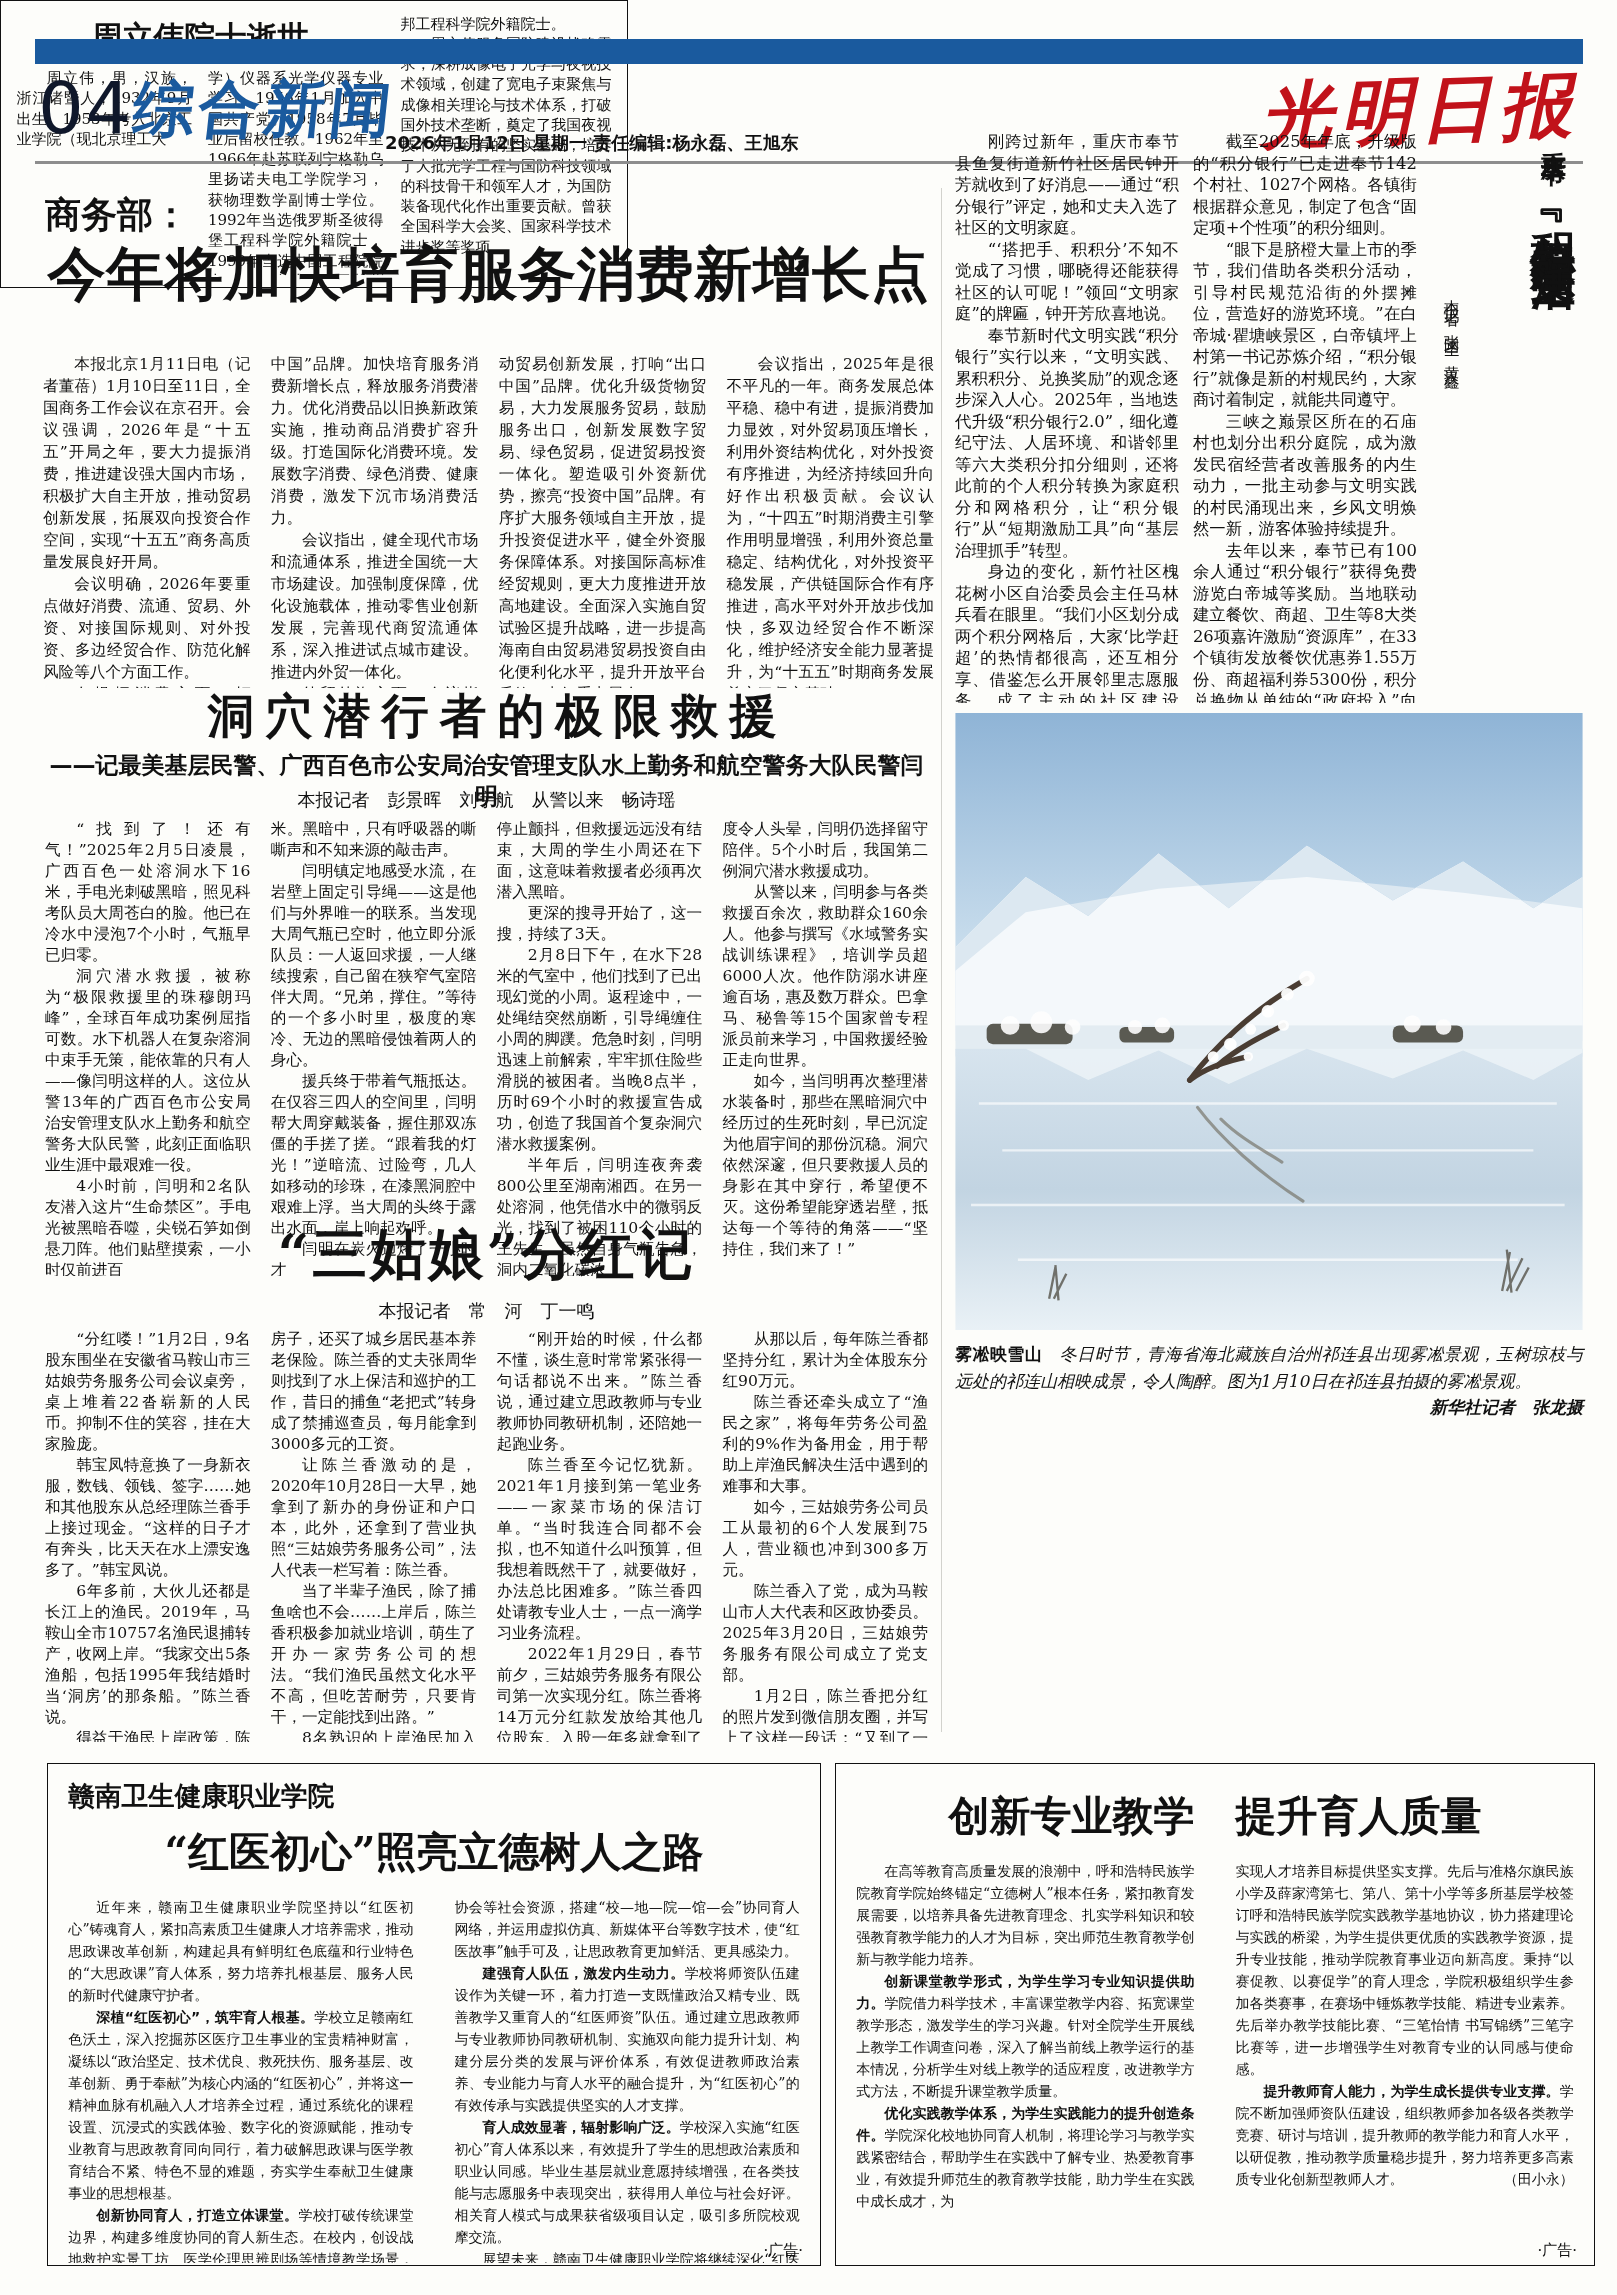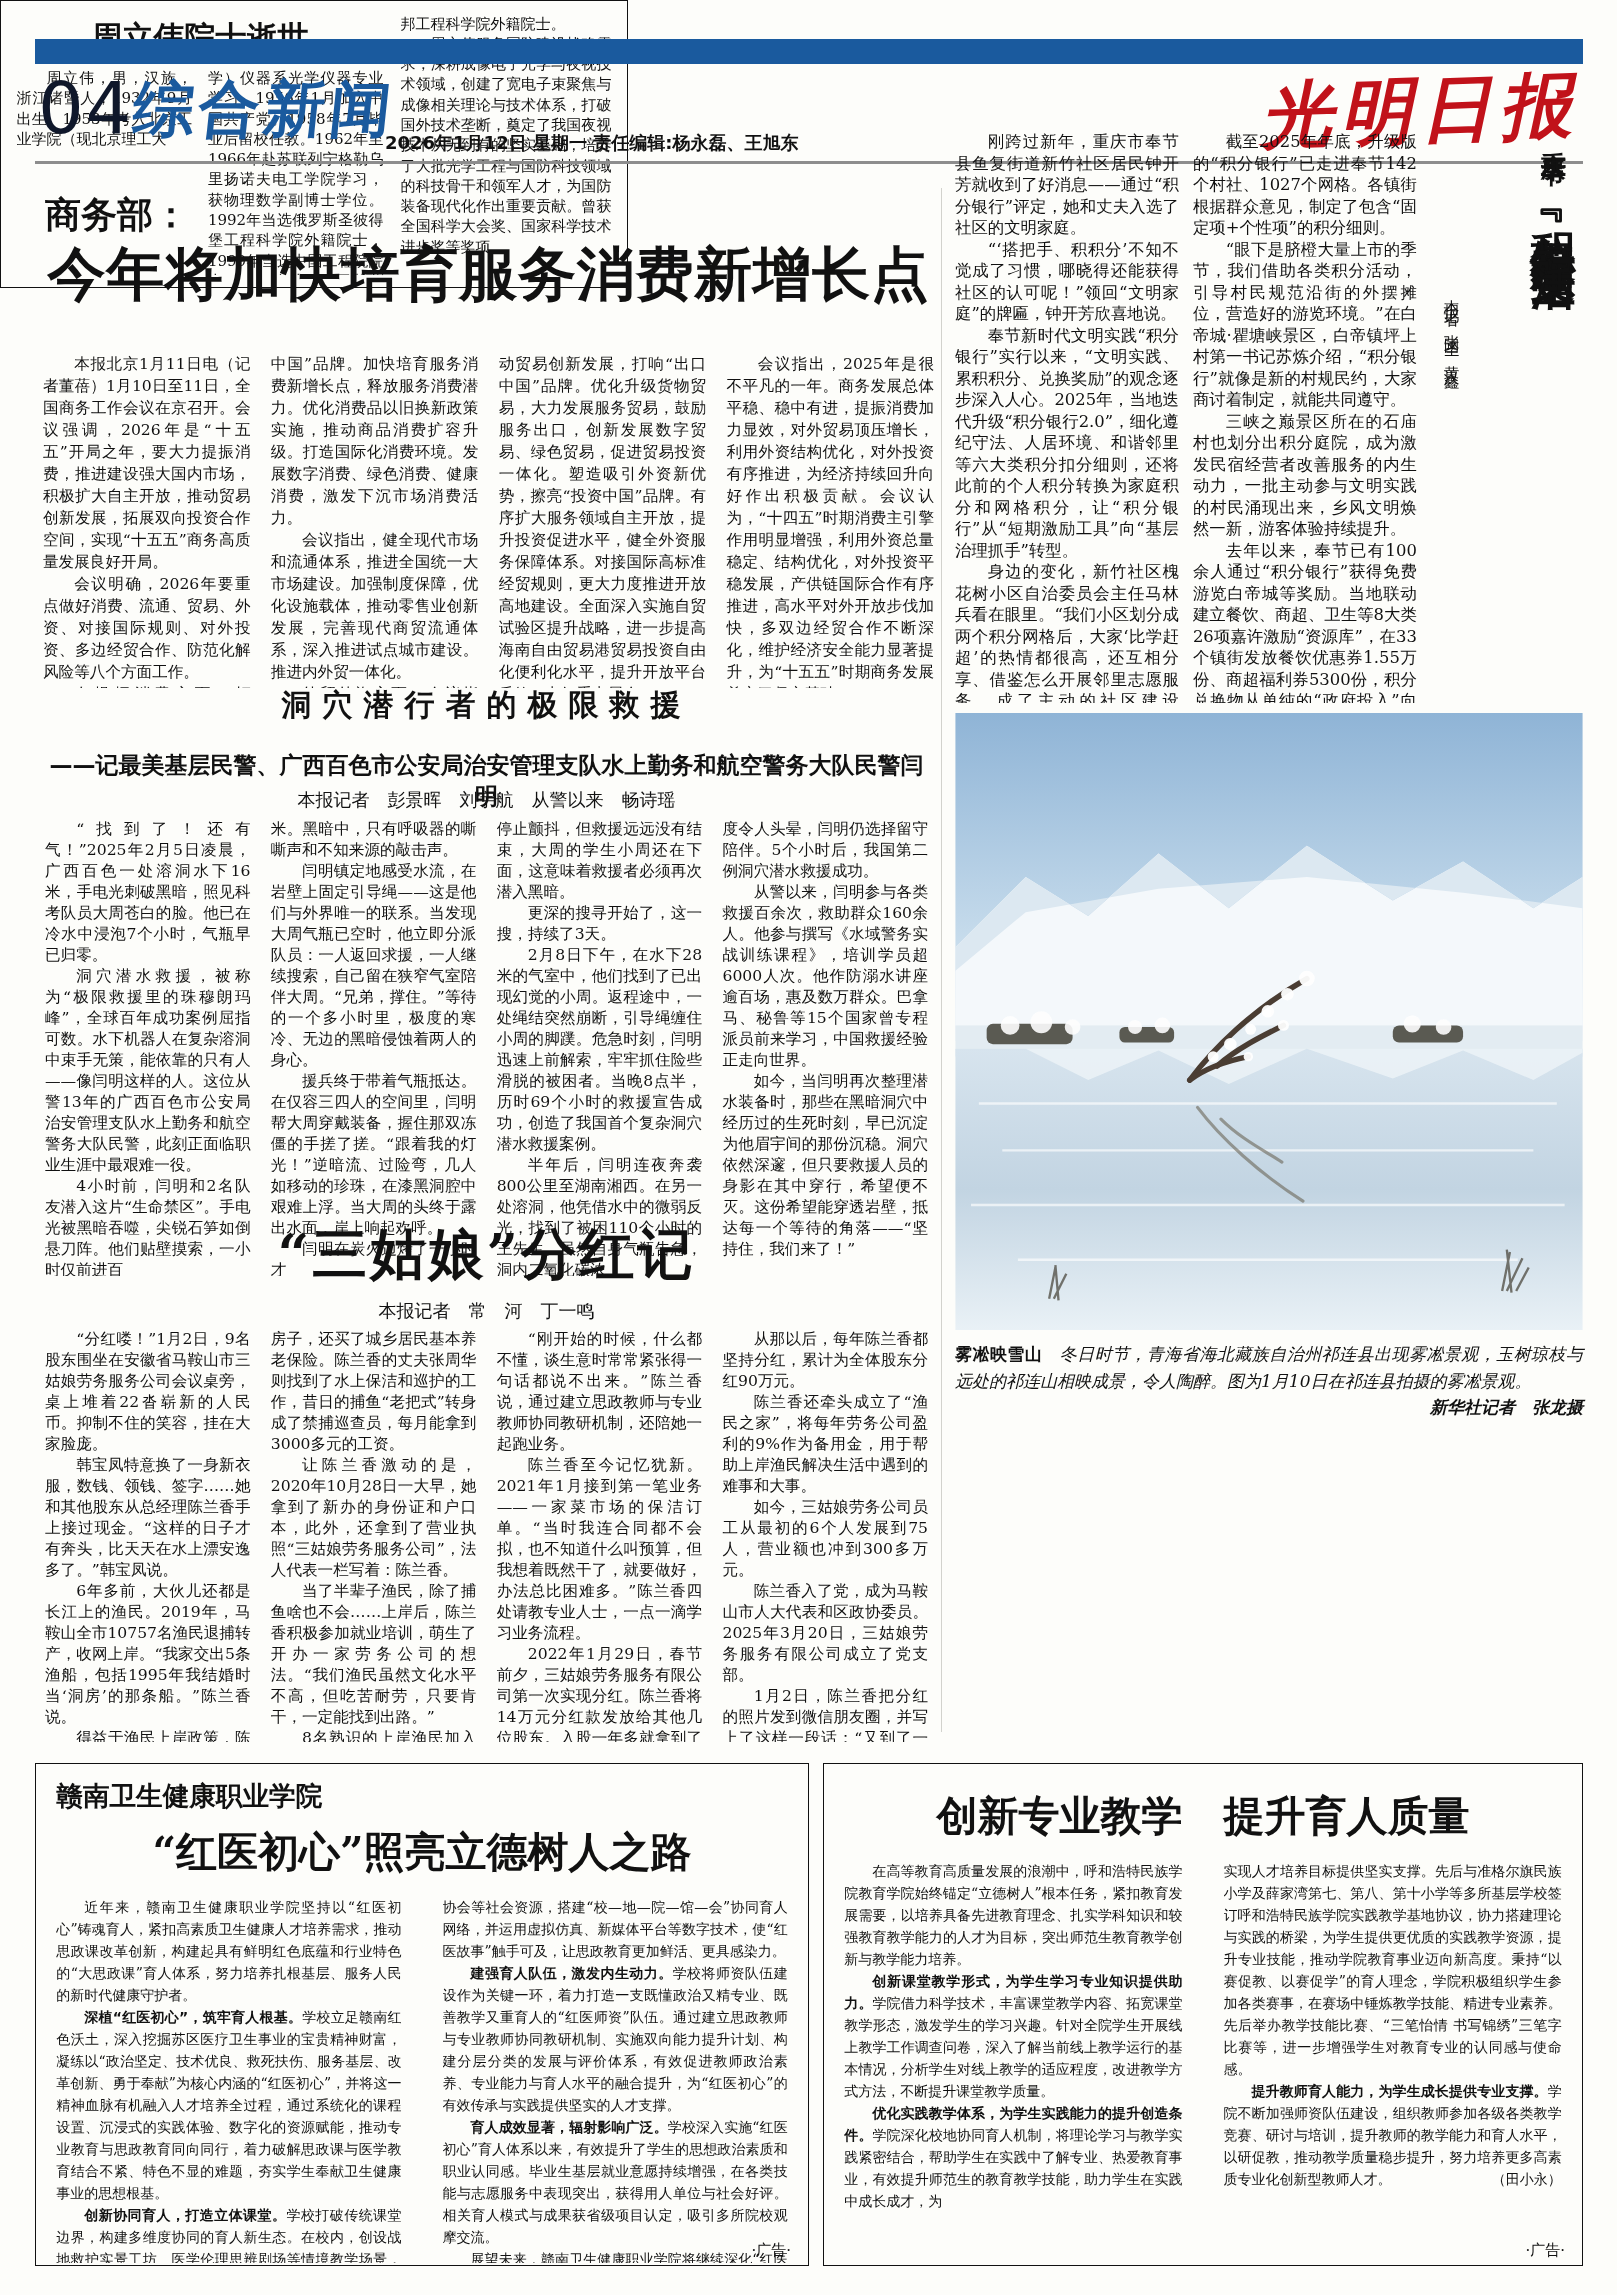--- a/index.html
+++ b/index.html
@@ -29,21 +29,21 @@
   .a1-body{left:43px;top:353px;width:891px;height:335px;gap:20.3px;font-size:15.6px;line-height:22px;}
   
   .jf-wrap{left:955px;top:131px;width:628px;height:572px;display:flex;gap:14px;}
   .jf-col{width:227px;overflow:hidden;text-align:justify;font-size:16.4px;line-height:21.5px;}
   .jf-col p{margin:0;text-indent:2em;}
   .jf-byline{width:31px;writing-mode:vertical-rl;font-size:15.6px;letter-spacing:3.9px;padding-top:156px;}
   .jf-head{width:109px;writing-mode:vertical-rl;}
   .jf-head .kick{font-size:25px;font-weight:900;font-family:"DejaVu Sans","Liberation Sans",sans-serif;letter-spacing:3.1px;}
   .jf-head .main{font-size:45px;font-weight:900;padding-top:20.3px;letter-spacing:3.1px;}
   
-  .dx-headline{left:45px;top:685px;width:883px;text-align:center;font-size:30px;font-weight:900;letter-spacing:11px;}
+  .dx-headline{left:56px;top:685px;width:883px;text-align:center;font-size:47px;font-weight:900;letter-spacing:11px;}
   .dx-sub{left:45px;top:750px;width:883px;text-align:center;font-size:23px;font-weight:bold;font-family:"DejaVu Sans","Liberation Sans",sans-serif;}
   .dx-byline{left:45px;top:788px;width:883px;text-align:center;font-size:18px;}
   .dx-body{left:45px;top:819px;width:883px;height:457px;gap:20.3px;font-size:15.6px;line-height:21px;}
   
   .photo{left:955px;top:713px;width:628px;height:617px;overflow:hidden;}
   .caption{left:955px;top:1341px;width:628px;font-size:17px;line-height:26.6px;text-align:justify;font-style:italic;}
   .caption .cap-title{font-weight:bold;font-style:normal;font-family:"DejaVu Sans","Liberation Sans",sans-serif;}
   .caption .credit{float:right;font-weight:bold;}
   
   .zhou-box{left:955px;top:1437px;width:628px;height:288px;border:1.6px solid #111;box-sizing:border-box;
@@ -52,21 +52,21 @@
   .zhou-title{text-align:center;font-size:31px;font-weight:900;margin:3.1px 0 9.4px 0;}
   .zhou-cols{gap:15.6px;font-size:15px;line-height:20.3px;flex:1;overflow:hidden;}
   .zhou-right{flex:1;overflow:hidden;font-size:15px;line-height:20.3px;text-align:justify;}
   .zhou-right p{margin:0;text-indent:2em;}
   .zhou-right p.cont{text-indent:0;}
   
   .sg-headline{left:45px;top:1218px;width:883px;text-align:center;font-size:55px;font-weight:900;letter-spacing:3.1px;}
   .sg-byline{left:45px;top:1299px;width:883px;text-align:center;font-size:18px;}
   .sg-body{left:45px;top:1329px;width:883px;height:413px;gap:20.3px;font-size:15.6px;line-height:21px;}
   
-  .adbox{top:1763px;height:503px;border:1.6px solid #111;box-sizing:border-box;padding:14px 20.3px;position:absolute;background:#fdfdfa;}
+  .adbox{top:1763px;height:503px;border:1.6px solid #111;box-sizing:border-box;padding:14px 20.3px;position:absolute;background:#fdfdfa;margin-left:12px;}
   .ad1{left:35px;width:774px;}
   .ad2{left:823px;width:760px;}
   .ad-org{font-size:26.6px;font-weight:900;font-family:"DejaVu Sans","Liberation Sans",sans-serif;}
   .ad-headline{text-align:center;font-size:41px;font-weight:900;margin:11px 0 15.6px 0;}
   .ad-cols{gap:41px;font-size:14px;line-height:22px;height:367px;overflow:hidden;}
   .ad-mark{position:absolute;right:17px;bottom:4.7px;font-size:15px;}
 </style>
 </head>
 <body>
 

